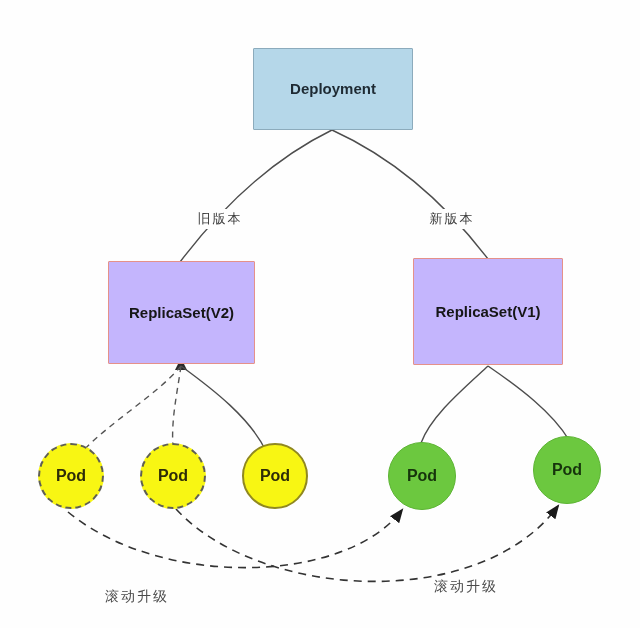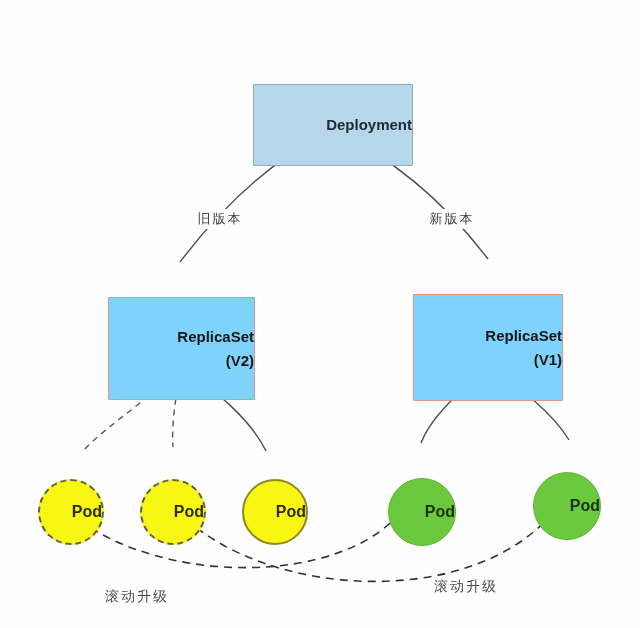--- a/index.html
+++ b/index.html
@@ -6,31 +6,31 @@
   #canvas{
     position:relative;
     width:640px;height:628px;
     background:#fefefe;
     font-family:"Liberation Sans","DejaVu Sans",sans-serif;
     overflow:hidden;
   }
   #connectors{position:absolute;left:0;top:0;width:640px;height:628px;z-index:1;}
   .node{
     position:absolute;z-index:2;
-    display:flex;flex-direction:column;align-items:flex-end;justify-content:center;
-    text-align:center;box-sizing:border-box;margin-top:36px;
+    display:flex;flex-direction:row;align-items:center;justify-content:center;
+    text-align:center;box-sizing:border-box;
   }
   .rect-node{border-radius:1px;}
   .deployment{
     left:253px;top:48px;width:160px;height:82px;
     background:#b5d7e9;border:1px solid #8cabbc;
     color:#1e2a33;font-size:15px;font-weight:600;line-height:1.55;
   }
   .replicaset{
-    background:#7dd3fc;border:1px solid #e5918a;
+    background:#c4b5fd;border:1px solid #e5918a;
     color:#161616;font-size:15px;font-weight:700;line-height:1.55;
   }
   .rs-v2{left:108px;top:261px;width:147px;height:103px;}
   .rs-v1{left:413px;top:258px;width:150px;height:107px;}
   .pod{
     border-radius:50%;
     font-size:16px;font-weight:700;
   }
   .pod-old{
     width:66px;height:66px;background:#f8f613;color:#2e2c08;

